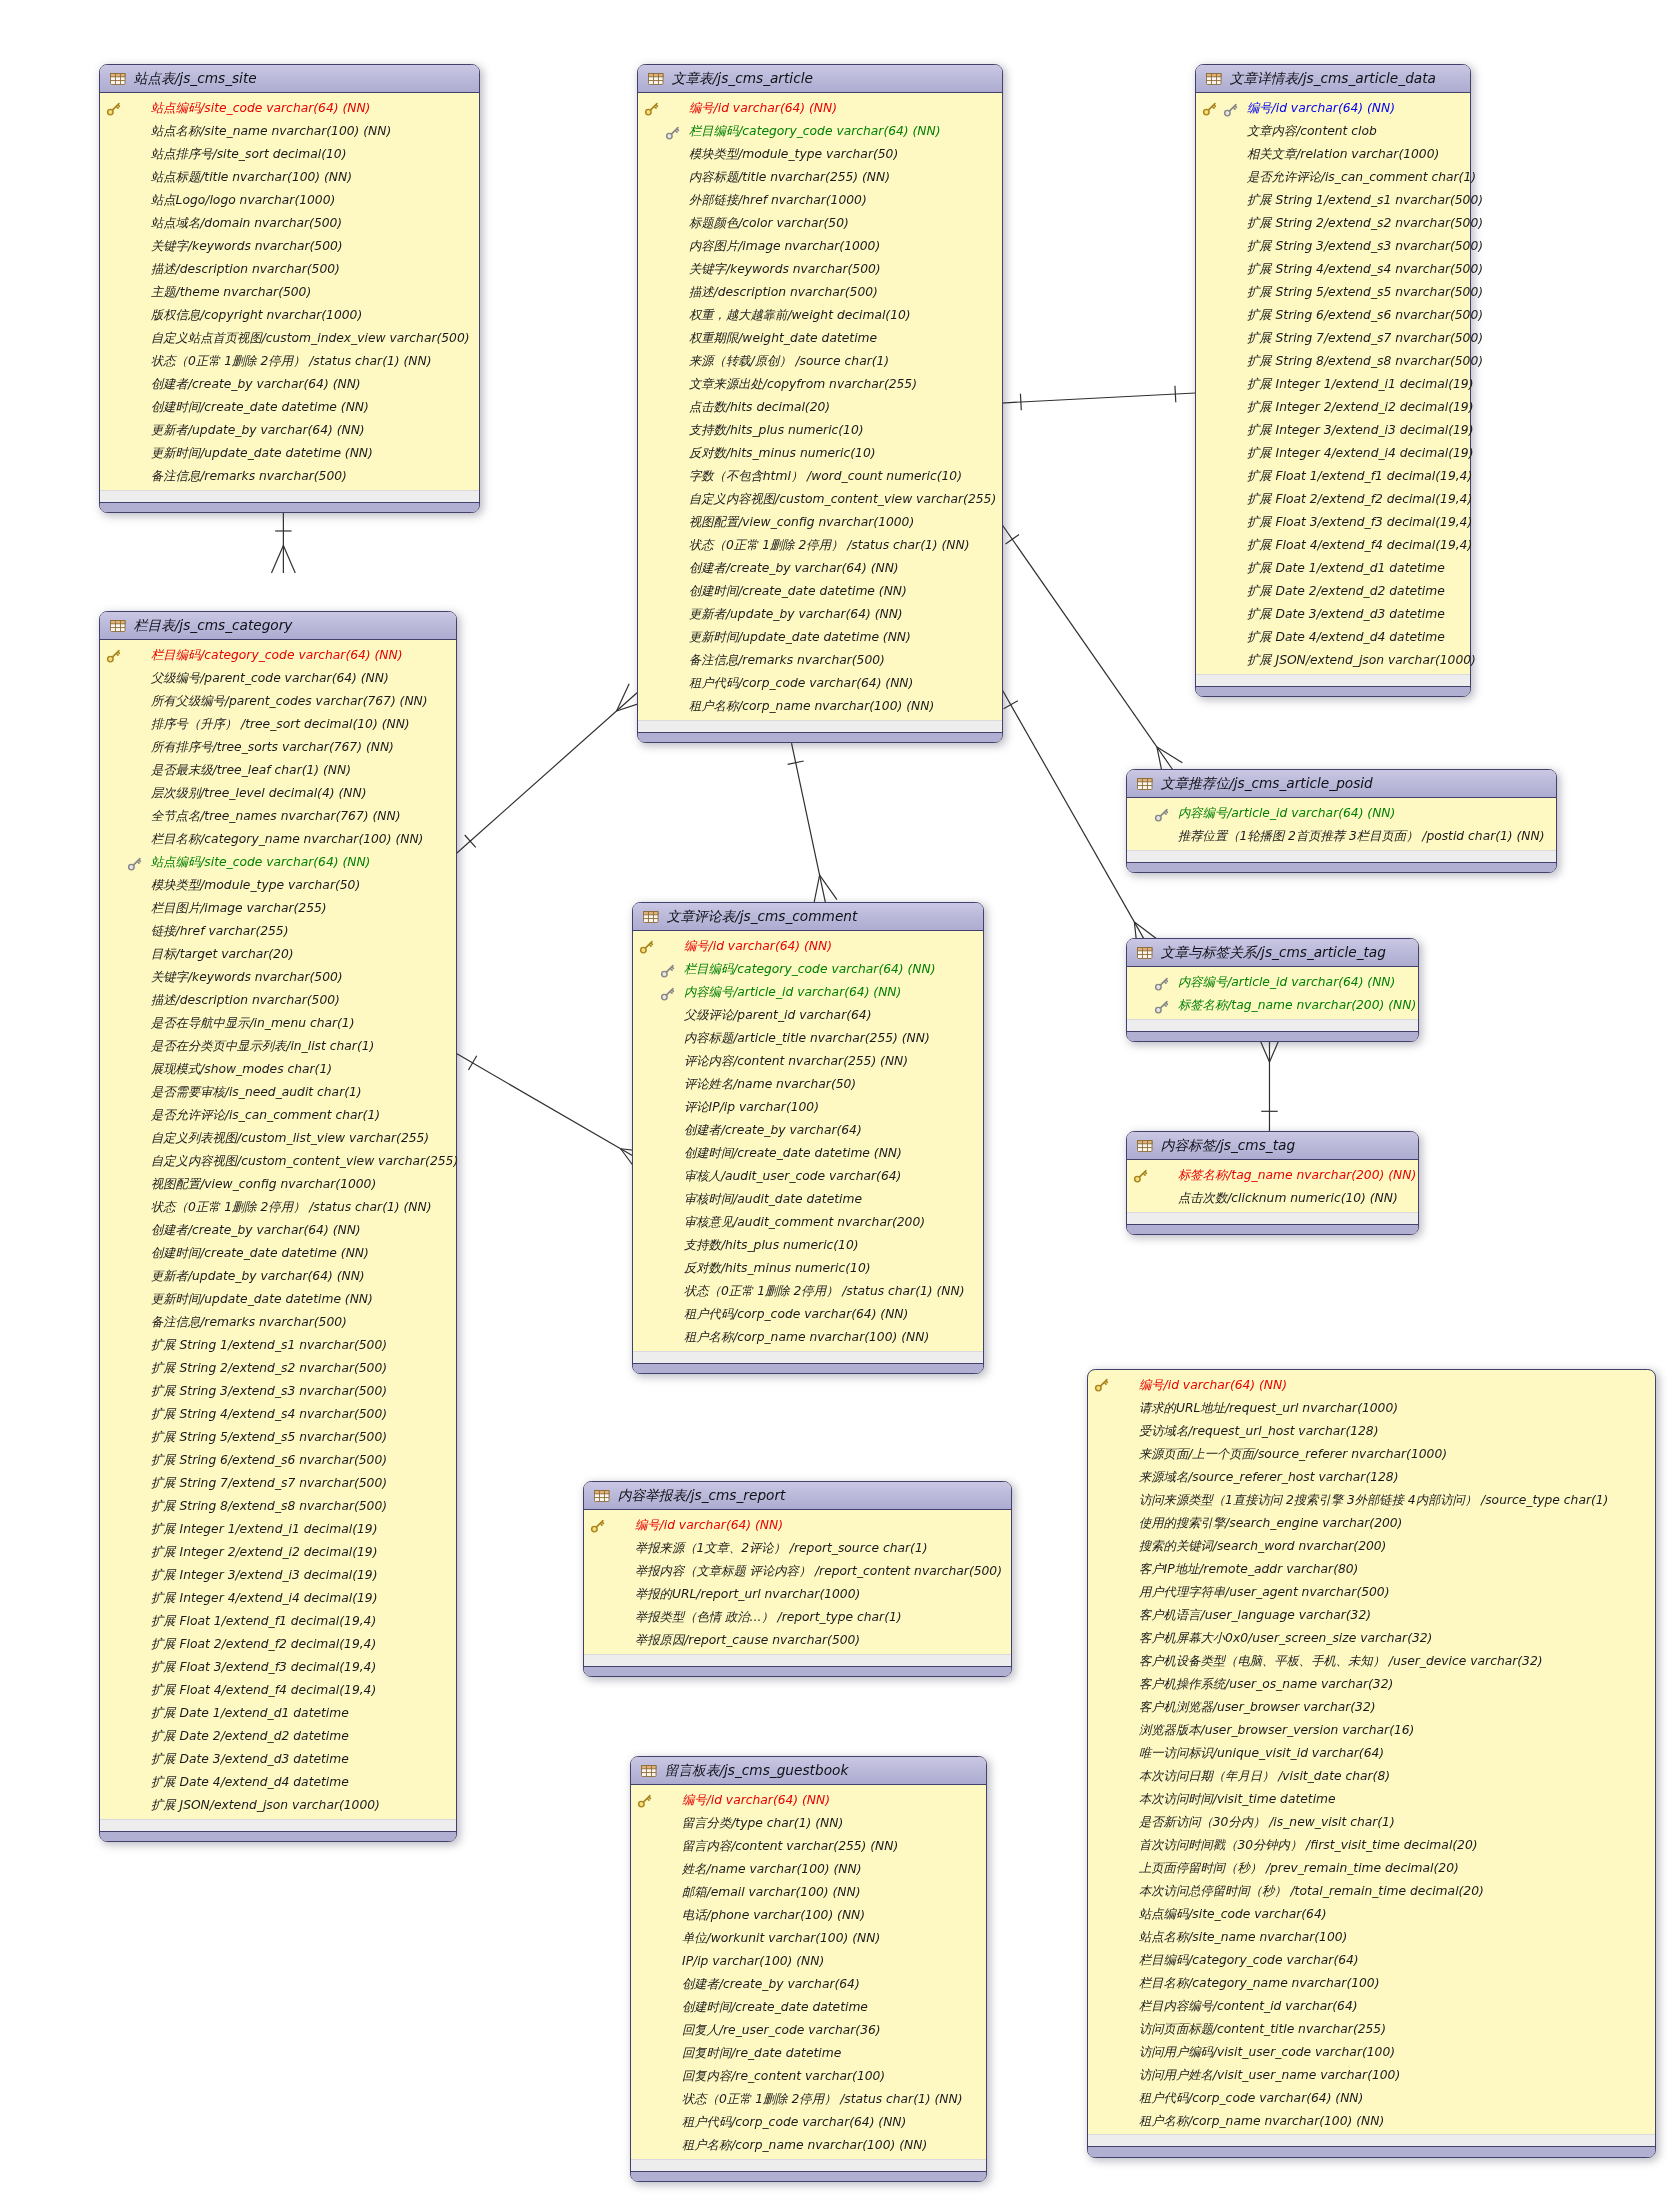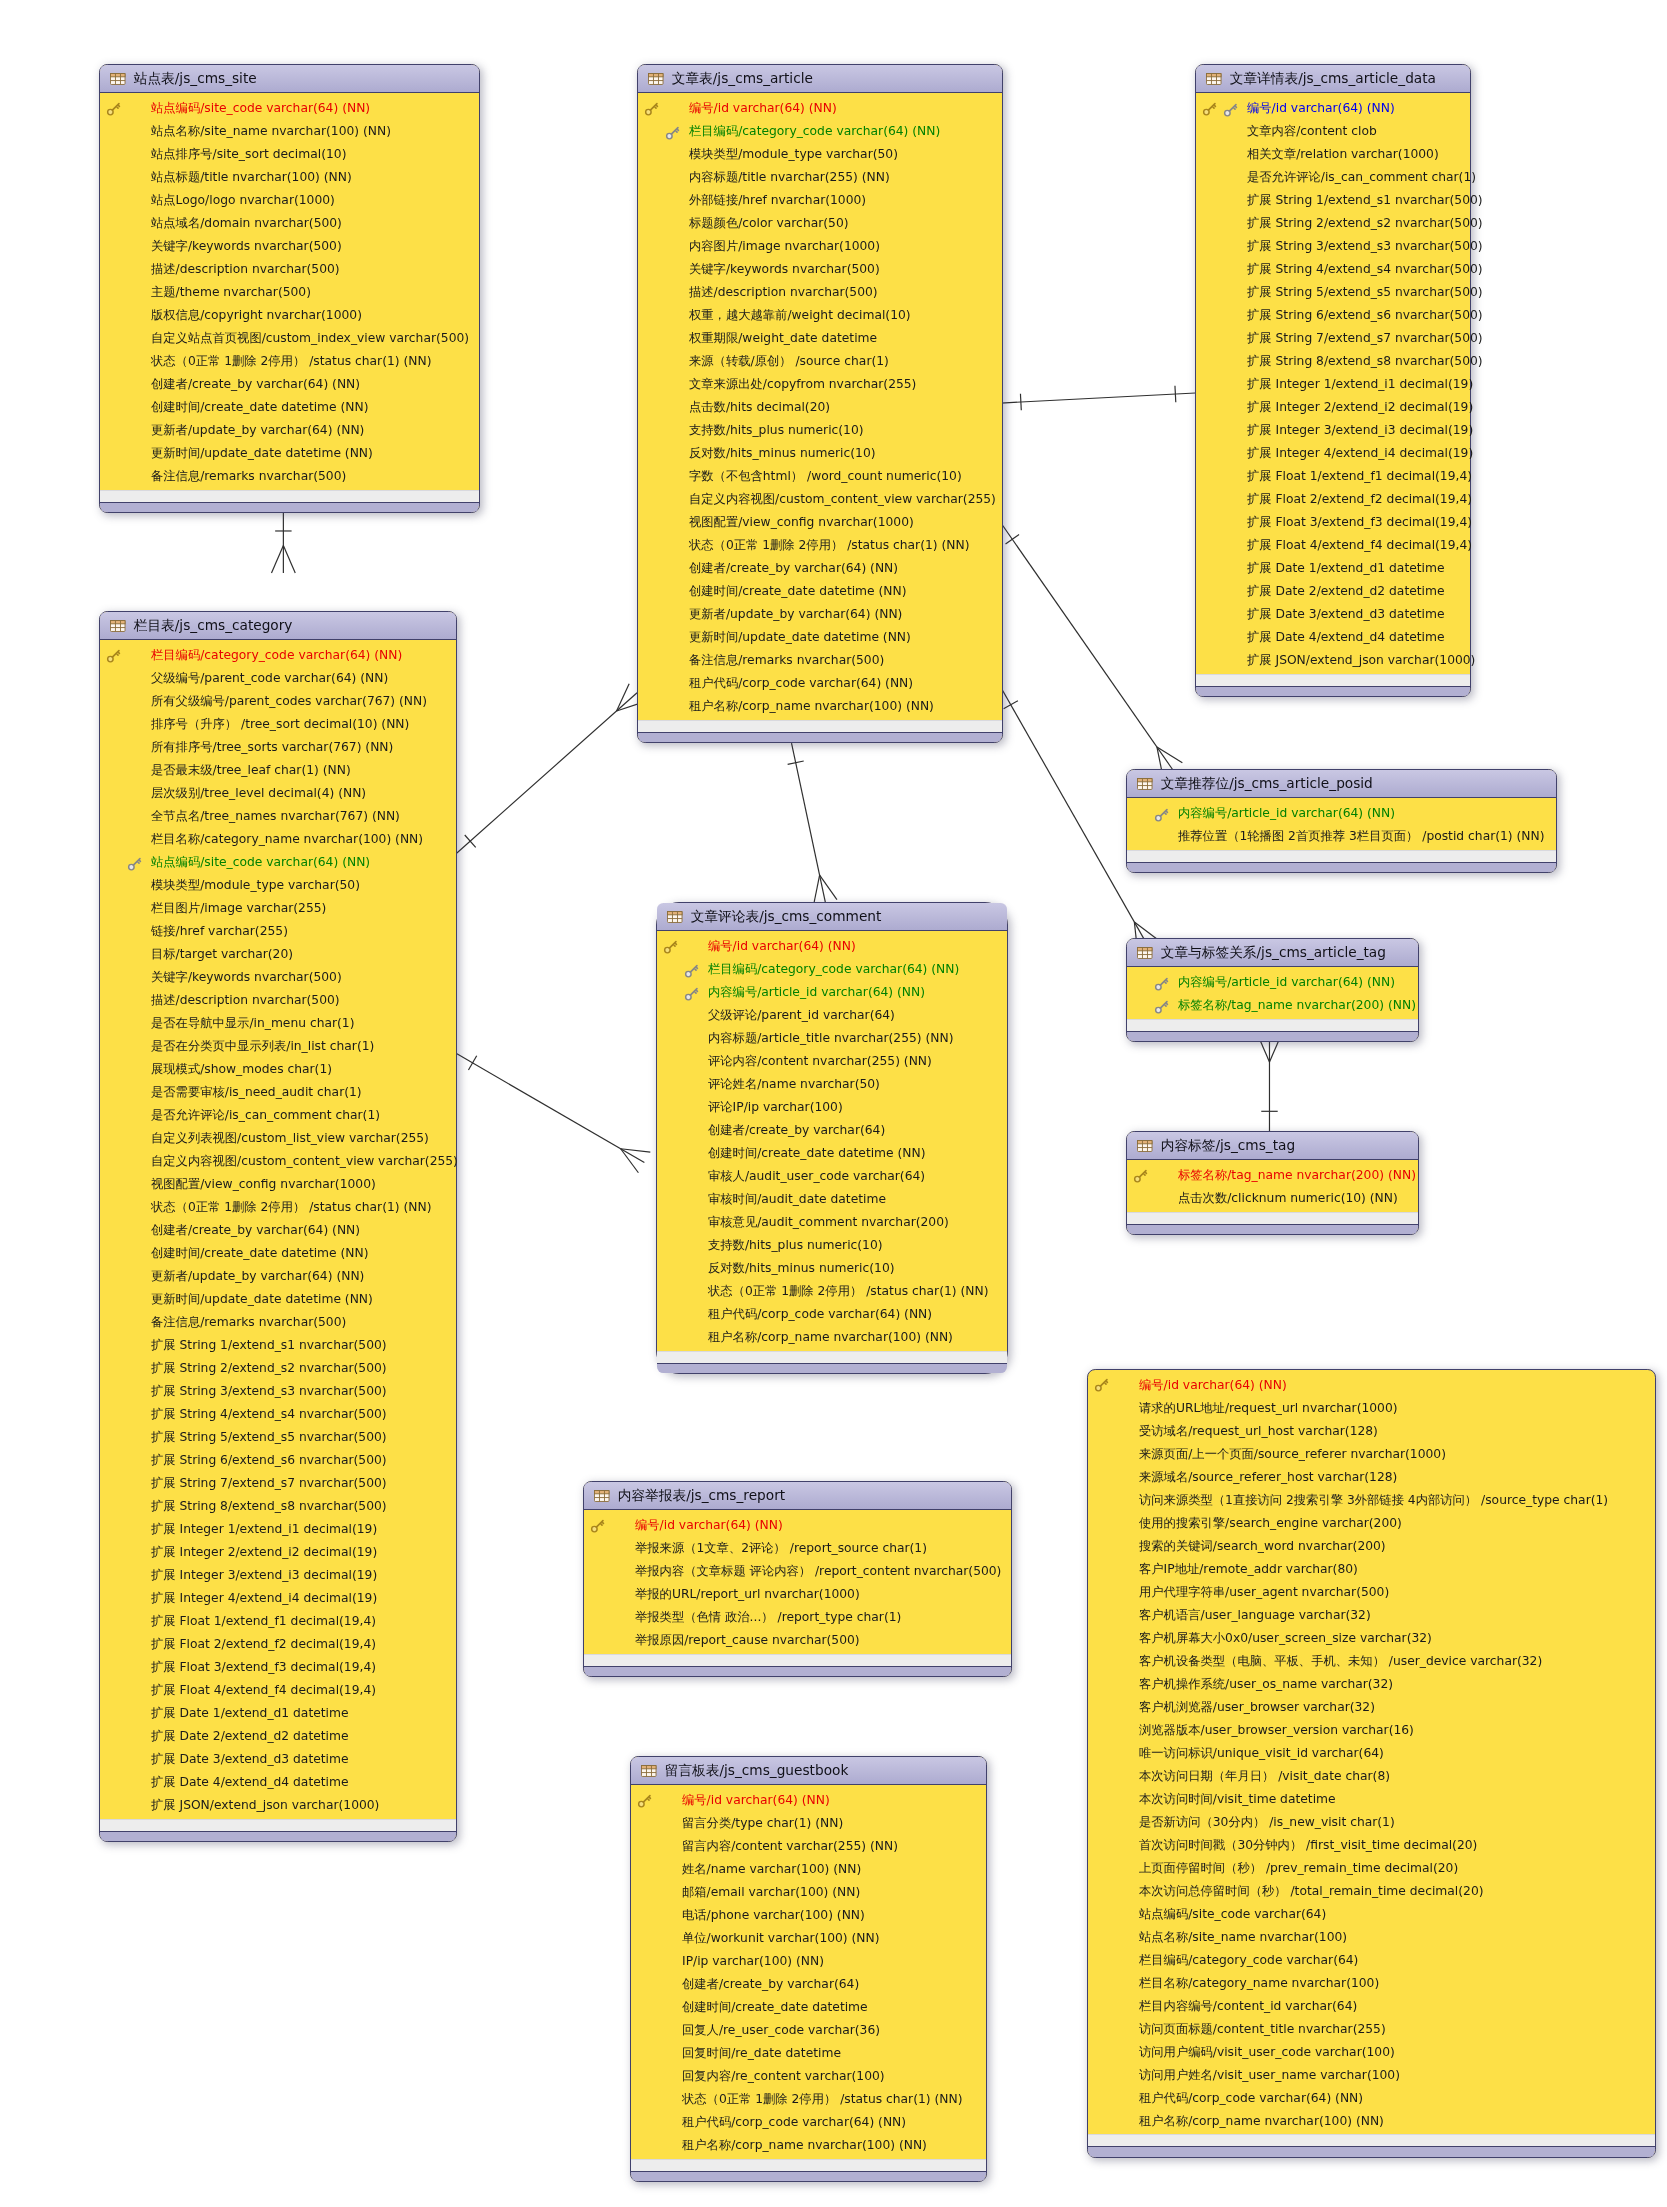--- a/index.html
+++ b/index.html
@@ -1,20 +1,20 @@
 <!DOCTYPE html>
 <html style="font-size:14.6px"><head>
 <meta charset="utf-8">
 <style>
   html,body{margin:0;padding:0;background:#ffffff;}
   body{font-family:"DejaVu Sans","Liberation Sans",sans-serif;}
   #diagram-canvas{position:relative;width:1668px;height:2208px;background:#ffffff;overflow:hidden;}
   #rel-svg{position:absolute;left:0;top:0;z-index:1;}
-  .etable{position:absolute;z-index:2;background:#fde047;border:1.8px solid #41416b;border-radius:8.2px;
-          box-shadow:2.7px 2.7px 8.2px rgba(60,60,90,.35);}
+  .etable{position:absolute;z-index:2;background:#fef9c3;border:1.8px solid #41416b;border-radius:8.2px;
+          box-shadow:2.7px 2.7px 8.2px rgba(60,60,90,.35);font-style:italic;}
   .thead{height:27.4px;background:linear-gradient(#c9c7e3,#adabd0);border-bottom:1.4px solid #41416b;
          border-radius:6.4px 6.4px 0 0;display:flex;align-items:center;gap:8.2px;padding:0 10px;
          font-size:13.7px;color:#101018;white-space:nowrap;overflow:hidden;}
   .tbody{padding:3.7px 0 1.8px 0;}
   .frow{height:23px;line-height:23px;font-size:12.3px;color:#1a1a1a;position:relative;
         padding-left:51px;white-space:nowrap;}
   .frow .k1{position:absolute;left:6.4px;top:3.7px;}
   .frow .k2{position:absolute;left:26.5px;top:4.6px;}
   .ftxt.pk{color:#e80000;}
   .ftxt.fk{color:#008000;}
@@ -275,21 +275,21 @@
           <div class="frow"><span class="ftxt">扩展 Float 4/extend_f4 decimal(19,4)</span></div>
           <div class="frow"><span class="ftxt">扩展 Date 1/extend_d1 datetime</span></div>
           <div class="frow"><span class="ftxt">扩展 Date 2/extend_d2 datetime</span></div>
           <div class="frow"><span class="ftxt">扩展 Date 3/extend_d3 datetime</span></div>
           <div class="frow"><span class="ftxt">扩展 Date 4/extend_d4 datetime</span></div>
           <div class="frow"><span class="ftxt">扩展 JSON/extend_json varchar(1000)</span></div>
         </div>
         <div class="tfootgap"></div>
         <div class="tbar"></div>
       </div>
-      <div class="etable" style="left: 656px; top: 902px; width: 350px; border-radius: 23px;">
+      <div class="etable" style="left: 632px; top: 902px; width: 350px;">
         <div class="thead">
           <svg width="15.5" height="12" viewBox="0 0 17 13">
             <rect x="0.5" y="0.5" width="16" height="12" rx="1" fill="#fdf6ee" stroke="#8a6d3b"></rect>
             <rect x="0.5" y="0.5" width="16" height="3.6" fill="#e2b178" stroke="#8a6d3b"></rect>
             <line x1="6" y1="0.5" x2="6" y2="12.5" stroke="#8a6d3b"></line>
             <line x1="11.5" y1="0.5" x2="11.5" y2="12.5" stroke="#8a6d3b"></line>
             <line x1="0.5" y1="8.2" x2="16.5" y2="8.2" stroke="#8a6d3b"></line>
           </svg>
           <span>文章评论表/js_cms_comment</span>
         </div>

